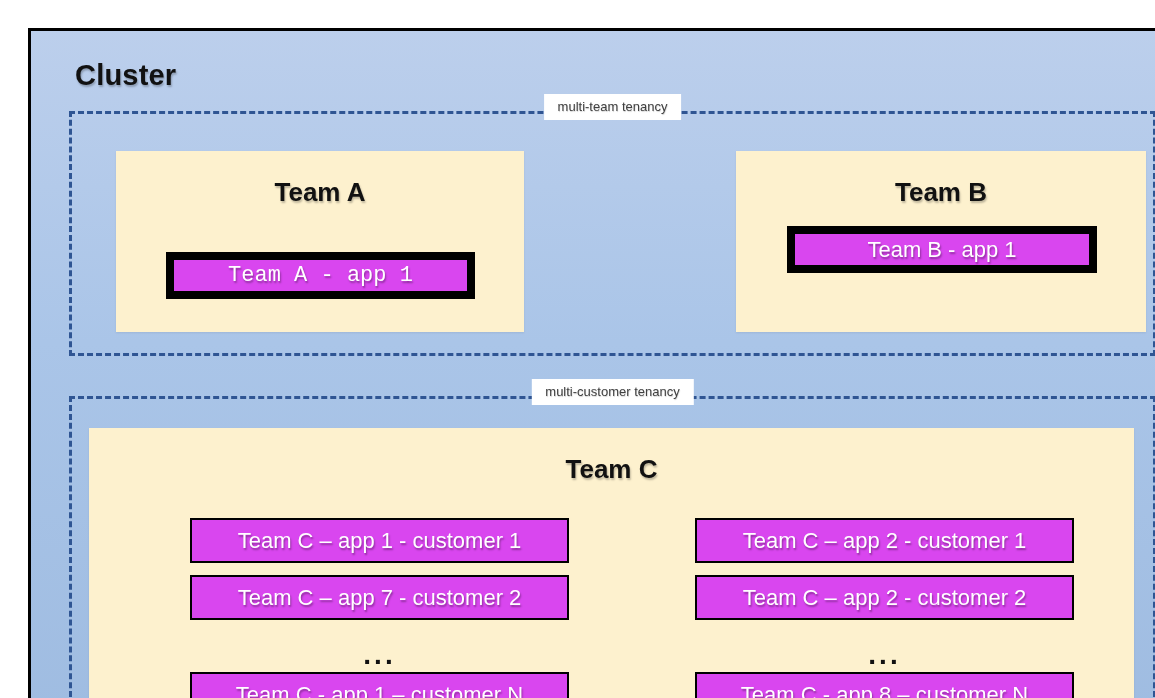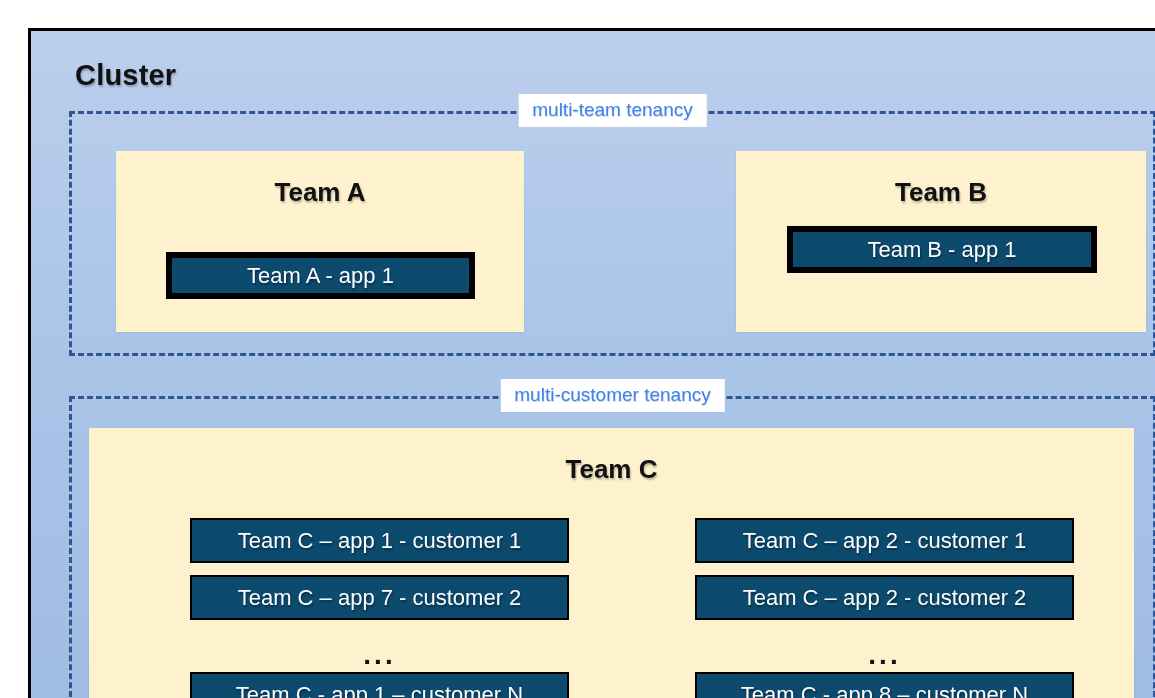--- a/index.html
+++ b/index.html
@@ -37,22 +37,22 @@
   .tenancy-group.multi-team  { top: 80px;  height: 245px; }
   .tenancy-group.multi-customer { top: 365px; height: 319px; }
 
   .tenancy-label {
     position: absolute;
     top: -20px;
     left: 50%;
     transform: translateX(-50%);
     background: #ffffff;
     padding: 5px 14px 6px 14px;
-    font-size: 19px;
-    color: #3b82f6;
+    font-size: 13px;
+    color: #404040;
     white-space: nowrap;
     text-shadow: 0.5px 1px 1px rgba(0,0,0,0.18);
   }
 
   .team-box {
     position: absolute;
     background: #fdf1ce;
     box-shadow: 0 1px 2px rgba(0,0,0,0.08);
   }
   .team-box.team-a { left: 44px;  top: 37px; width: 408px;  height: 181px; }
@@ -65,36 +65,36 @@
     left: 0;
     width: 100%;
     text-align: center;
     font-size: 26px;
     font-weight: bold;
     color: #111;
     text-shadow: 1px 1.5px 2px rgba(0,0,0,0.25);
   }
 
   .app-box {
-    background: #0c4a6e;
-    border: 6px solid #000000;
+    background: #d946ef;
+    border: 8px solid #000000;
     color: #ffffff;
     font-size: 22px;
     display: flex;
     align-items: center;
     justify-content: center;
     text-shadow: 1px 1.5px 2px rgba(0,0,0,0.35);
     white-space: nowrap;
   }
 
   .team-a .app-stack {
     position: absolute; left: 36px; top: 87px; width: 337px;
     display: flex; flex-direction: column; gap: 12px;
   }
-  .team-a .app-box { height: 47px; }
+  .team-a .app-box { height: 47px; font-family: Liberation Mono, monospace; }
 
   .team-b .app-stack {
     position: absolute; left: 37px; top: 61px; width: 338px;
     display: flex; flex-direction: column; gap: 12px;
   }
   .team-b .app-box { height: 47px; }
 
   .customer-columns {
     position: absolute;
     left: 73px;

